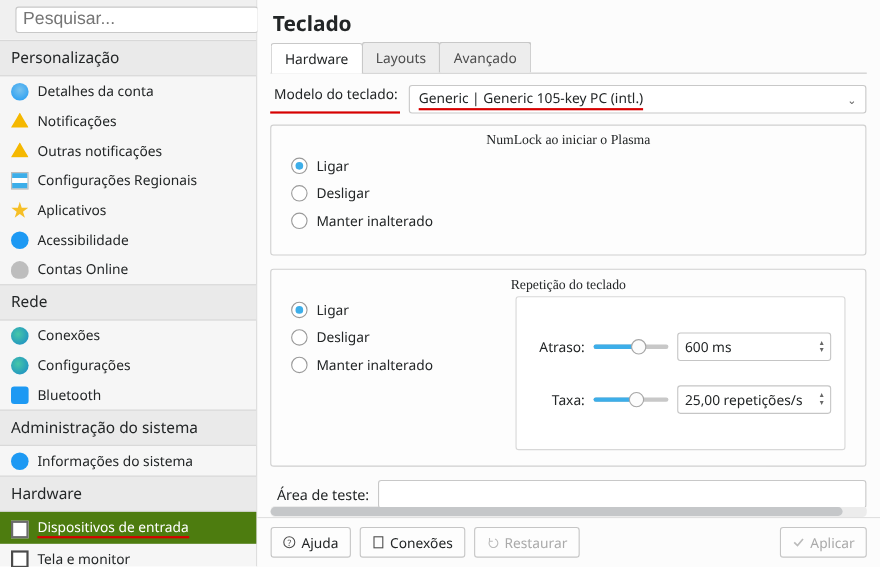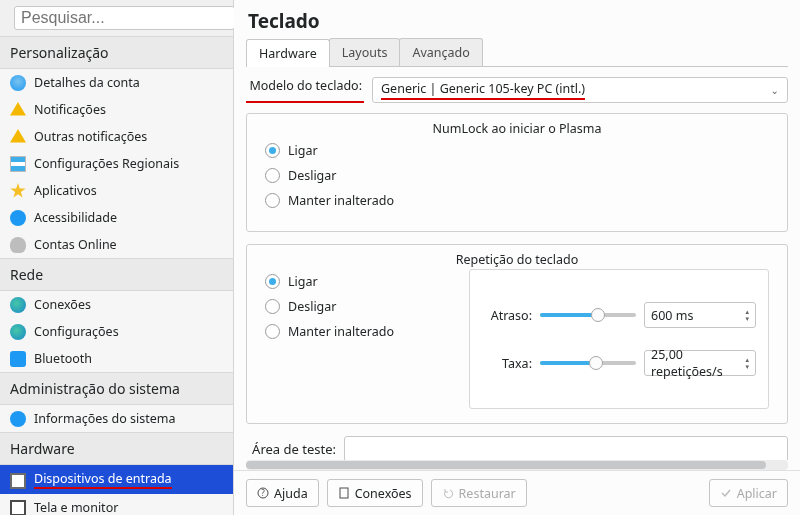--- a/index.html
+++ b/index.html
@@ -58,21 +58,21 @@
     padding: 6px 10px;
     color: #232627;
   }
   .nav-item {
     display: flex;
     align-items: flex-end;
     gap: 8px;
     padding: 5px 10px;
     cursor: pointer;
   }
-  .nav-item.active { background: #1d4ed8; color: #fff; }
+  .nav-item.active { background: #4d7c0f; color: #fff; }
   .nav-item.active .nav-label { color: #fff; }
   .nav-label { font-size: 12.5px; }
   .icon16 { width: 16px; height: 16px; display: inline-block; flex-shrink: 0; }
   .i-circle { border-radius: 50%; }
   .i-user { background: radial-gradient(circle at 50% 40%, #78c2ee, #1d99f3); }
   .i-bell { background: #f5b800; clip-path: polygon(50% 0%, 70% 35%, 100% 85%, 0% 85%, 30% 35%); }
   .i-flag { background: linear-gradient(#3daee9 33%, #fff 33% 66%, #3daee9 66%); border:1px solid #bbb; }
   .i-access { background: radial-gradient(circle, #1d99f3 55%, #1d99f3); }
   .i-star { background:#f6bf26; clip-path: polygon(50% 0%, 61% 35%, 98% 35%, 68% 57%, 79% 91%, 50% 70%, 21% 91%, 32% 57%, 2% 35%, 39% 35%); }
   .i-cloud { background:#bdbdbd; border-radius:50% 50% 40% 40%; }
@@ -134,20 +134,21 @@
     position:relative;
     background:#fdfdfd;
   }
   fieldset.group legend {
     position:absolute;
     top:6px; left:0; right:0;
     text-align:center;
     font-size:12.5px;
     color:#232627;
     padding:0;
+    font-family:Liberation Serif, serif;
   }
   .radio-row { display:flex; align-items:center; gap:8px; margin:4px 0 8px 0; }
   .radio {
     width:15px; height:15px; border:1px solid #9a9a9a; border-radius:50%;
     display:inline-flex; align-items:center; justify-content:center;
     background:#fff; cursor:pointer;
   }
   .radio.checked::after { content:""; width:7px; height:7px; background:#3daee9; border-radius:50%; }
   .radio-label { font-size:12.5px; }
 
@@ -159,21 +160,21 @@
   .slider {
     flex:1; height:4px; background:#c8c8c8; border-radius:2px; position:relative;
   }
   .slider .fill { position:absolute; left:0; top:0; bottom:0; background:#3daee9; border-radius:2px; }
   .slider .thumb {
     position:absolute; top:50%; width:14px; height:14px; border-radius:50%;
     background:#fcfcfc; border:1px solid #a6a6a6; transform:translate(-50%,-50%);
     cursor:pointer;
   }
   .spin {
-    width:112px; height:26px; border:1px solid #c5c5c5; border-radius:3px;
+    width:140px; height:26px; border:1px solid #c5c5c5; border-radius:3px;
     display:flex; align-items:center; padding:0 6px; background:#fff;
     font-size:12.5px; justify-content:space-between;
   }
   .spin .arrows { display:flex; flex-direction:column; font-size:7px; line-height:7px; color:#666; cursor:pointer; }
 
   .test-row { display:flex; align-items:center; gap:8px; margin:4px 0 10px 0; }
   .test-input {
     flex:1; height:26px; border:1px solid #c8c8c8; border-radius:3px;
     background:#fff; padding:0 6px; font-size:12.5px;
   }

